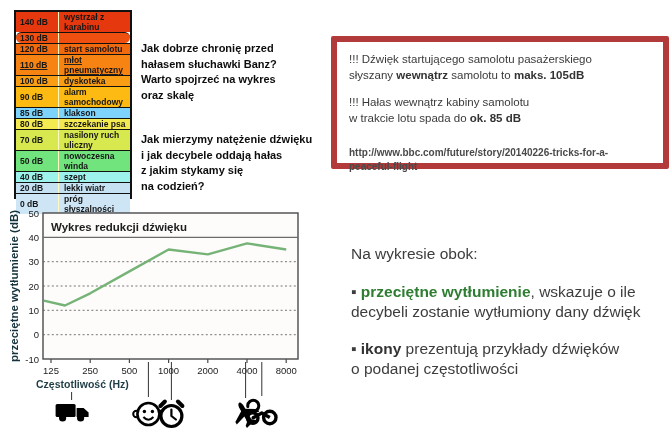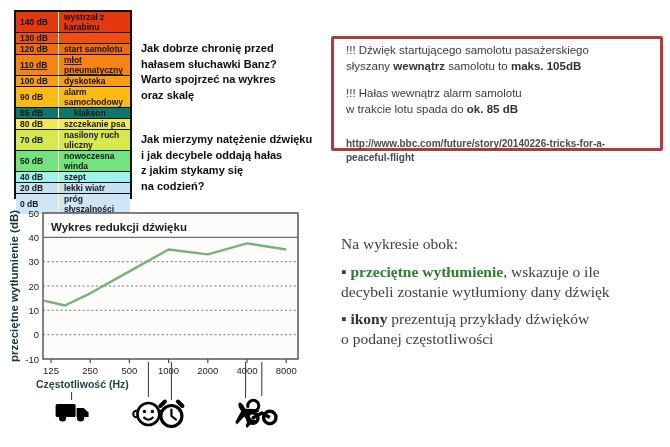--- a/index.html
+++ b/index.html
@@ -16,66 +16,66 @@
   .db-desc{flex:1;padding-left:5px;}
 
   
   .questions{position:absolute;left:141px;top:26px;width:190px;
              font-size:11px;font-weight:bold;color:#0d0d0d;line-height:1.4;
              white-space:pre-line;}
   .questions p{margin:0 0 14px 0;white-space:pre-line;}
 
   
   .alert-box{position:absolute;left:331px;top:36px;width:302px;height:101px;
-             border:3px solid #3b82f6;border-radius:2px;padding:4px 12px;
+             border:6px solid #3b82f6;border-radius:2px;padding:10px 12px;
              font-size:11.5px;color:#3a3a3a;line-height:1.35;}
   .alert-box p{margin:0 0 12px 0;white-space:pre-line;}
   .alert-box .b{font-weight:bold;color:#333;}
   .alert-url{font-size:10px;font-weight:bold;color:#4a4a4a;margin-top:20px;}
 
   
   .chart-wrap{position:absolute;left:6px;top:204px;}
   svg text{font-family:"Liberation Sans",sans-serif;}
 
   
   .note{position:absolute;left:333px;top:226px;width:335px;
         font-size:15.5px;color:#3d3d3d;line-height:1.28;}
   .note-title{margin:0 0 2px 0;}
-  .note p{margin:8px;white-space:pre-line;font-family:Liberation Serif, serif;}
+  .note p{margin:18px;white-space:pre-line;}
   .note .b{font-weight:bold;color:#333;}
   .note .green{font-weight:bold;}
 </style>
 </head>
 <body>
 
 <div class="db-table" id="db-table">
     <div class="db-row" style="background: rgb(230, 56, 14);">
       <div class="db-cell db-level">140 dB</div>
       <div class="db-cell db-desc">wystrzał z karabinu</div>
     </div>
-    <div class="db-row" style="background: rgb(239, 80, 15);">
+    <div class="db-row" style="background: rgb(239, 80, 15); border-radius: 8px;">
       <div class="db-cell db-level">130 dB</div>
     </div>
     <div class="db-row" style="background: rgb(242, 106, 14);">
       <div class="db-cell db-level">120 dB</div>
       <div class="db-cell db-desc">start samolotu</div>
     </div>
     <div class="db-row" style="background: rgb(246, 131, 18); text-decoration: underline;">
       <div class="db-cell db-level">110 dB</div>
       <div class="db-cell db-desc">młot pneumatyczny</div>
     </div>
     <div class="db-row" style="background: rgb(249, 158, 20);">
       <div class="db-cell db-level">100 dB</div>
       <div class="db-cell db-desc">dyskoteka</div>
     </div>
     <div class="db-row" style="background: rgb(252, 186, 18);">
       <div class="db-cell db-level">90 dB</div>
       <div class="db-cell db-desc">alarm samochodowy</div>
     </div>
-    <div class="db-row" style="background: #0f766e; gap: 10px;">
+    <div class="db-row" style="background: #7dd3fc;">
       <div class="db-cell db-level">85 dB</div>
       <div class="db-cell db-desc">klakson</div>
     </div>
     <div class="db-row" style="background: rgb(243, 234, 82);">
       <div class="db-cell db-level">80 dB</div>
       <div class="db-cell db-desc">szczekanie psa</div>
     </div>
     <div class="db-row" style="background: rgb(216, 233, 79);">
       <div class="db-cell db-level">70 dB</div>
       <div class="db-cell db-desc">nasilony ruch uliczny</div>
@@ -105,21 +105,21 @@
 oraz skalę</p>
   <p>Jak mierzymy natężenie dźwięku
 i jak decybele oddają hałas
 z jakim stykamy się
 na codzień?</p>
 </div>
 
 <div class="alert-box" style="border-color: rgb(178, 58, 58);">
   <p><span>!!! Dźwięk startującego samolotu pasażerskiego
 słyszany </span><span class="b">wewnątrz</span><span> samolotu to </span><span class="b">maks. 105dB</span></p>
-  <p><span>!!! Hałas wewnątrz alarm samolotu
+  <p><span>!!! Hałas wewnątrz kabiny samolotu
 w trakcie lotu spada do </span><span class="b">ok. 85 dB</span></p>
   <div class="alert-url">http://www.bbc.com/future/story/20140226-tricks-for-a-peaceful-flight</div>
 </div>
 
 <div class="chart-wrap">
 <svg width="314" height="243" viewBox="0 0 314 243">
 
   <rect x="37" y="9" width="255" height="146" fill="#fdfcfb" stroke="#4a4a4a" stroke-width="1.4"></rect>
 
   <line x1="37" y1="33.3" x2="292" y2="33.3" stroke="#6b6b6b" stroke-width="1.3"></line>

